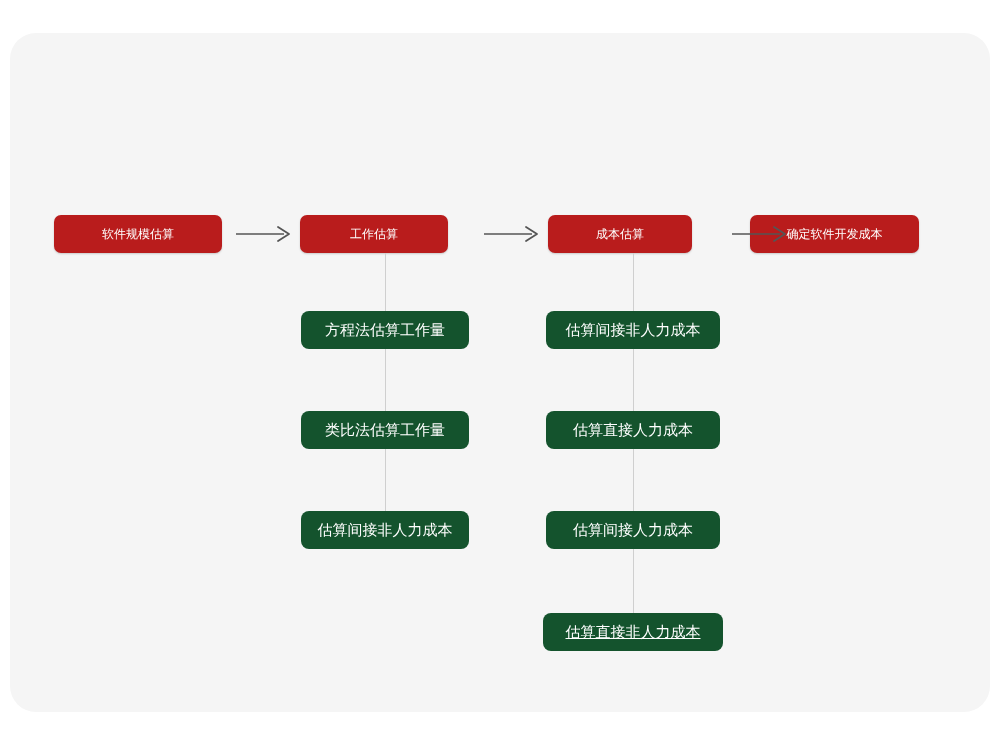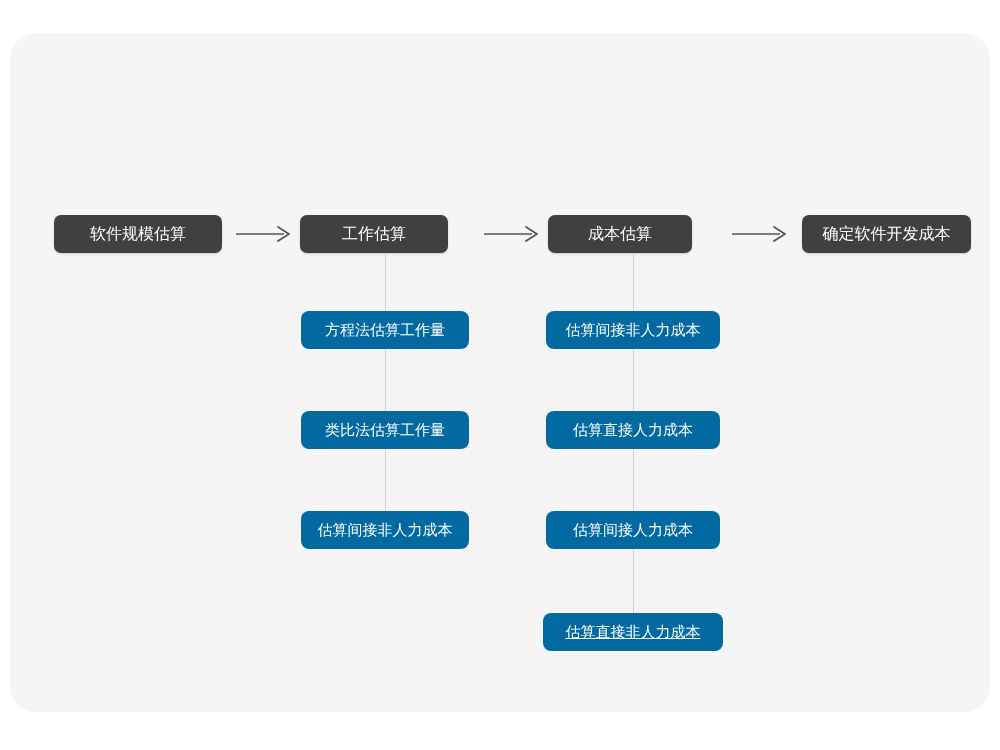--- a/index.html
+++ b/index.html
@@ -44,39 +44,39 @@
     position: absolute;
     box-sizing: border-box;
     display: flex;
     align-items: center;
     justify-content: center;
     border-radius: 7px;
     white-space: nowrap;
     text-align: center;
   }
   .node-primary {
-    background: #404040;
+    background: #b91c1c;
     color: #ffffff;
-    font-size: 16px;
+    font-size: 12px;
     height: 38px;
     box-shadow: 0 1px 2px rgba(0,0,0,0.18);
   }
   .node-sub {
-    background: #0369a1;
+    background: #14532d;
     color: #ffffff;
     font-size: 15px;
     height: 38px;
     border-radius: 8px;
   }
 
   
   #node-scale       { left: 44px;  top: 182px; width: 168px; }
   #node-effort      { left: 290px; top: 182px; width: 148px; }
   #node-cost        { left: 538px; top: 182px; width: 144px; }
-  #node-final       { left: 792px; top: 182px; width: 169px; }
+  #node-final       { left: 740px; top: 182px; width: 169px; }
 
   
   .arrow {
     position: absolute;
     top: 192px;
     width: 56px;
     height: 18px;
   }
   #arrow-1 { left: 226px; }
   #arrow-2 { left: 474px; }

